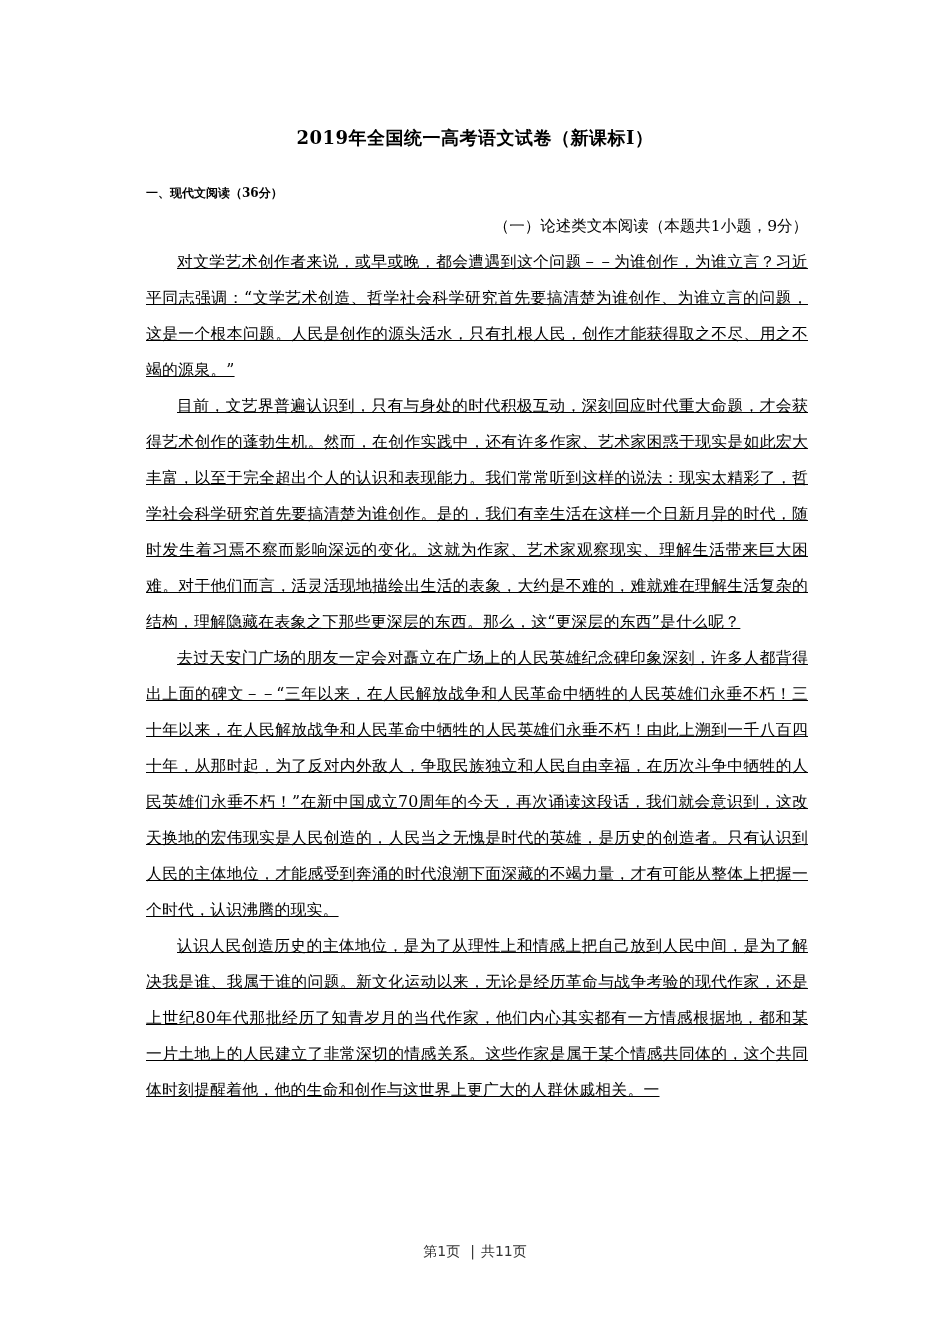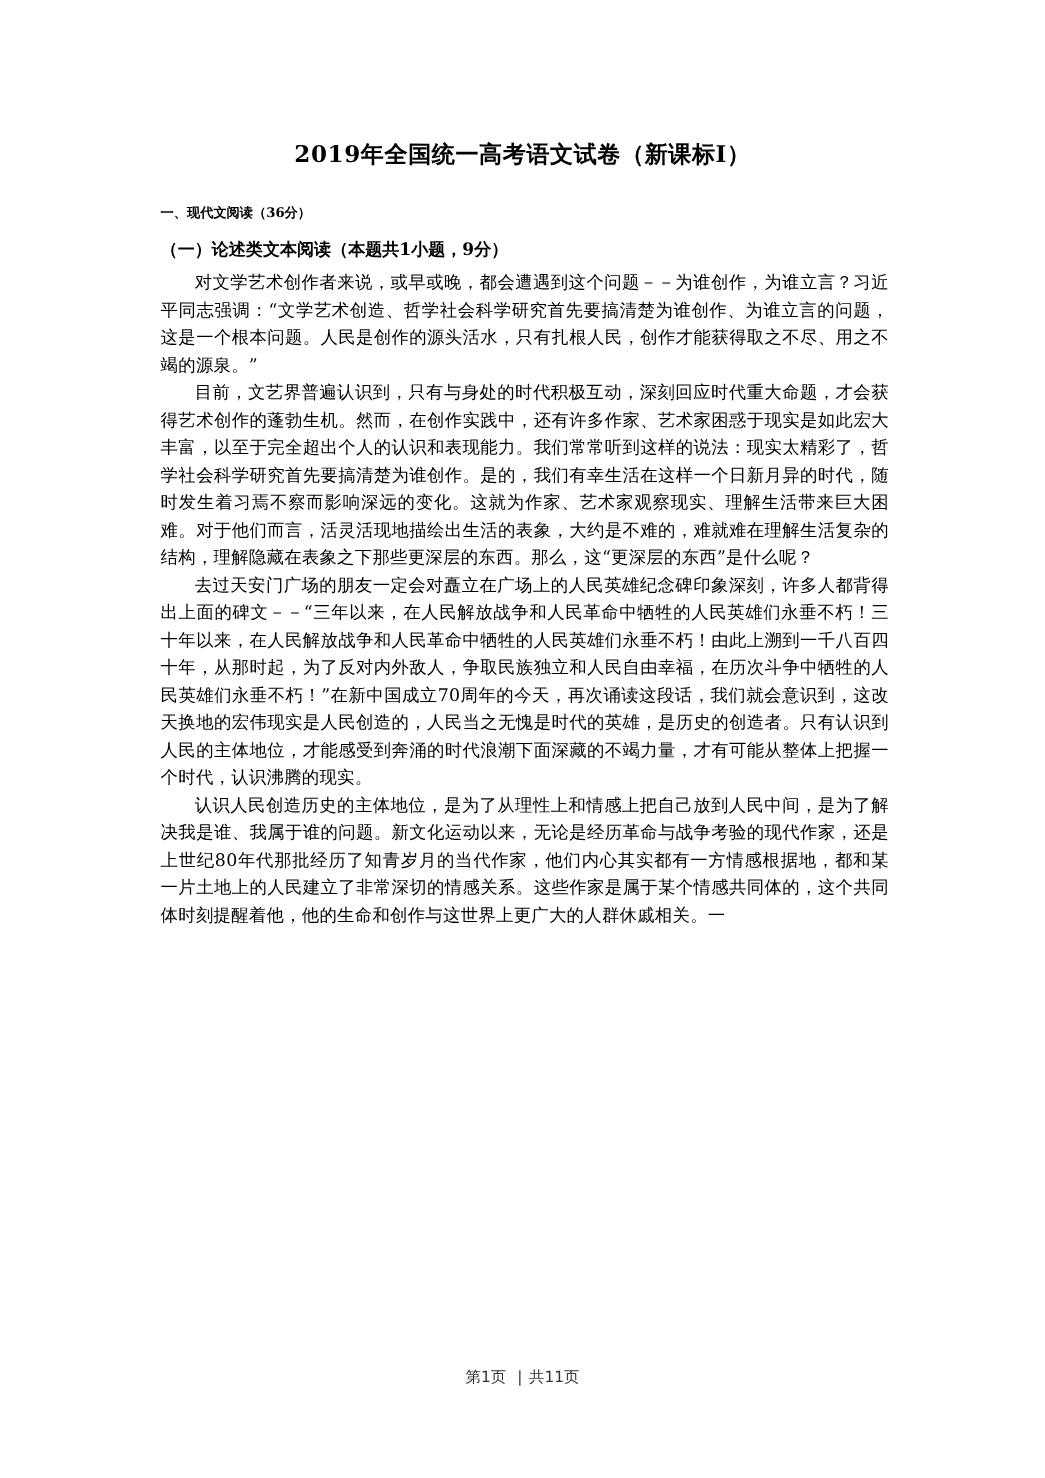--- a/index.html
+++ b/index.html
@@ -20,55 +20,57 @@
       left: 0; top: 0;
       width: 950px; height: 1344px;
       background: #ffffff;
     }
     .title {
       position: absolute;
       top: 126px;
       left: 0;
       width: 950px;
       text-align: center;
-      font-size: 21px;
+      font-size: 18px;
       font-weight: bold;
       letter-spacing: 0.5px;
       font-family: "DejaVu Serif", "Liberation Serif", serif;
     }
     .content {
       position: absolute;
       left: 146px;
       top: 178px;
       width: 662px;
     }
     .h1 {
       font-size: 12px;
       font-weight: bold;
       height: 31px;
       line-height: 31px;
     }
     .h2 {
       font-size: 15.5px;
-      font-weight: bold;
+      font-weight: normal;
       height: 35px;
       line-height: 35px;
+      text-align: right;
     }
     .q {
       font-size: 15.5px;
       height: 35px;
       line-height: 35px;
     }
     .para {
       font-size: 15.8px;
-      line-height: 25px;
+      line-height: 36px;
       text-indent: 31px;
       text-align: justify;
       margin: 0;
       letter-spacing: 0.25px;
+      text-decoration: underline;
     }
     .footer {
       position: absolute;
       top: 1243px;
       left: 0;
       width: 950px;
       text-align: center;
       font-size: 14px;
       color: #333333;
       font-family: "DejaVu Sans", "Liberation Sans", sans-serif;

